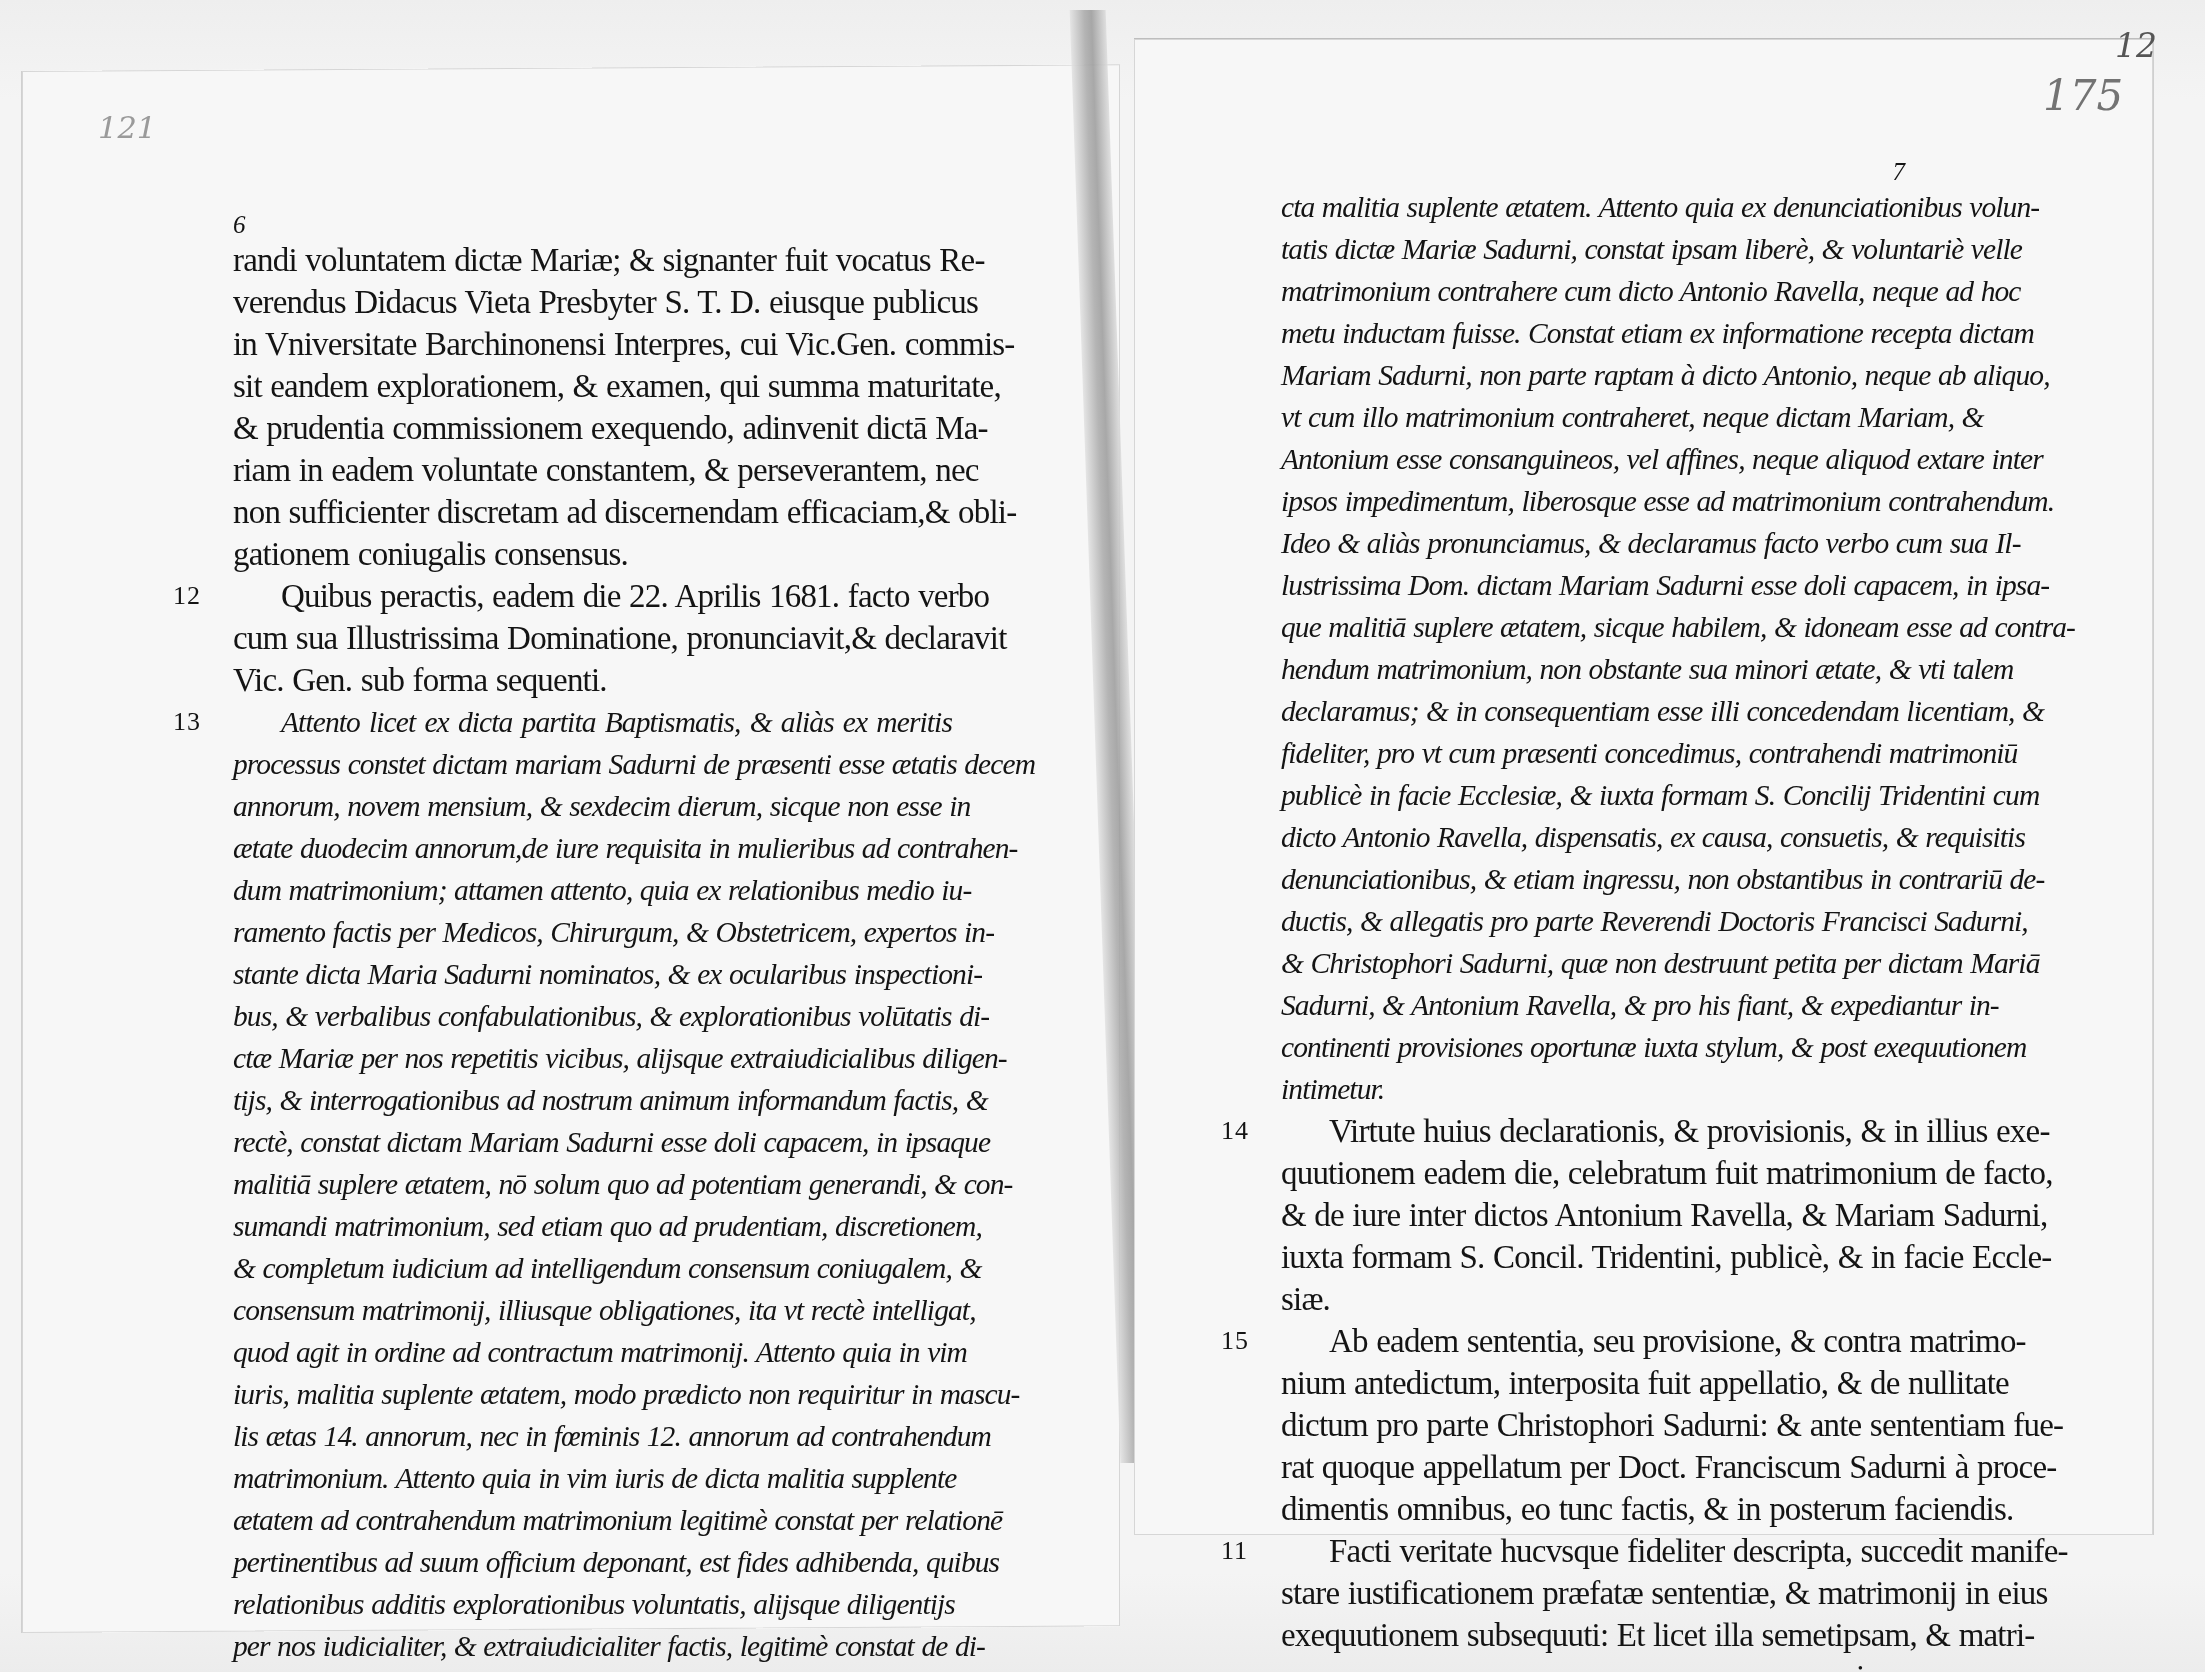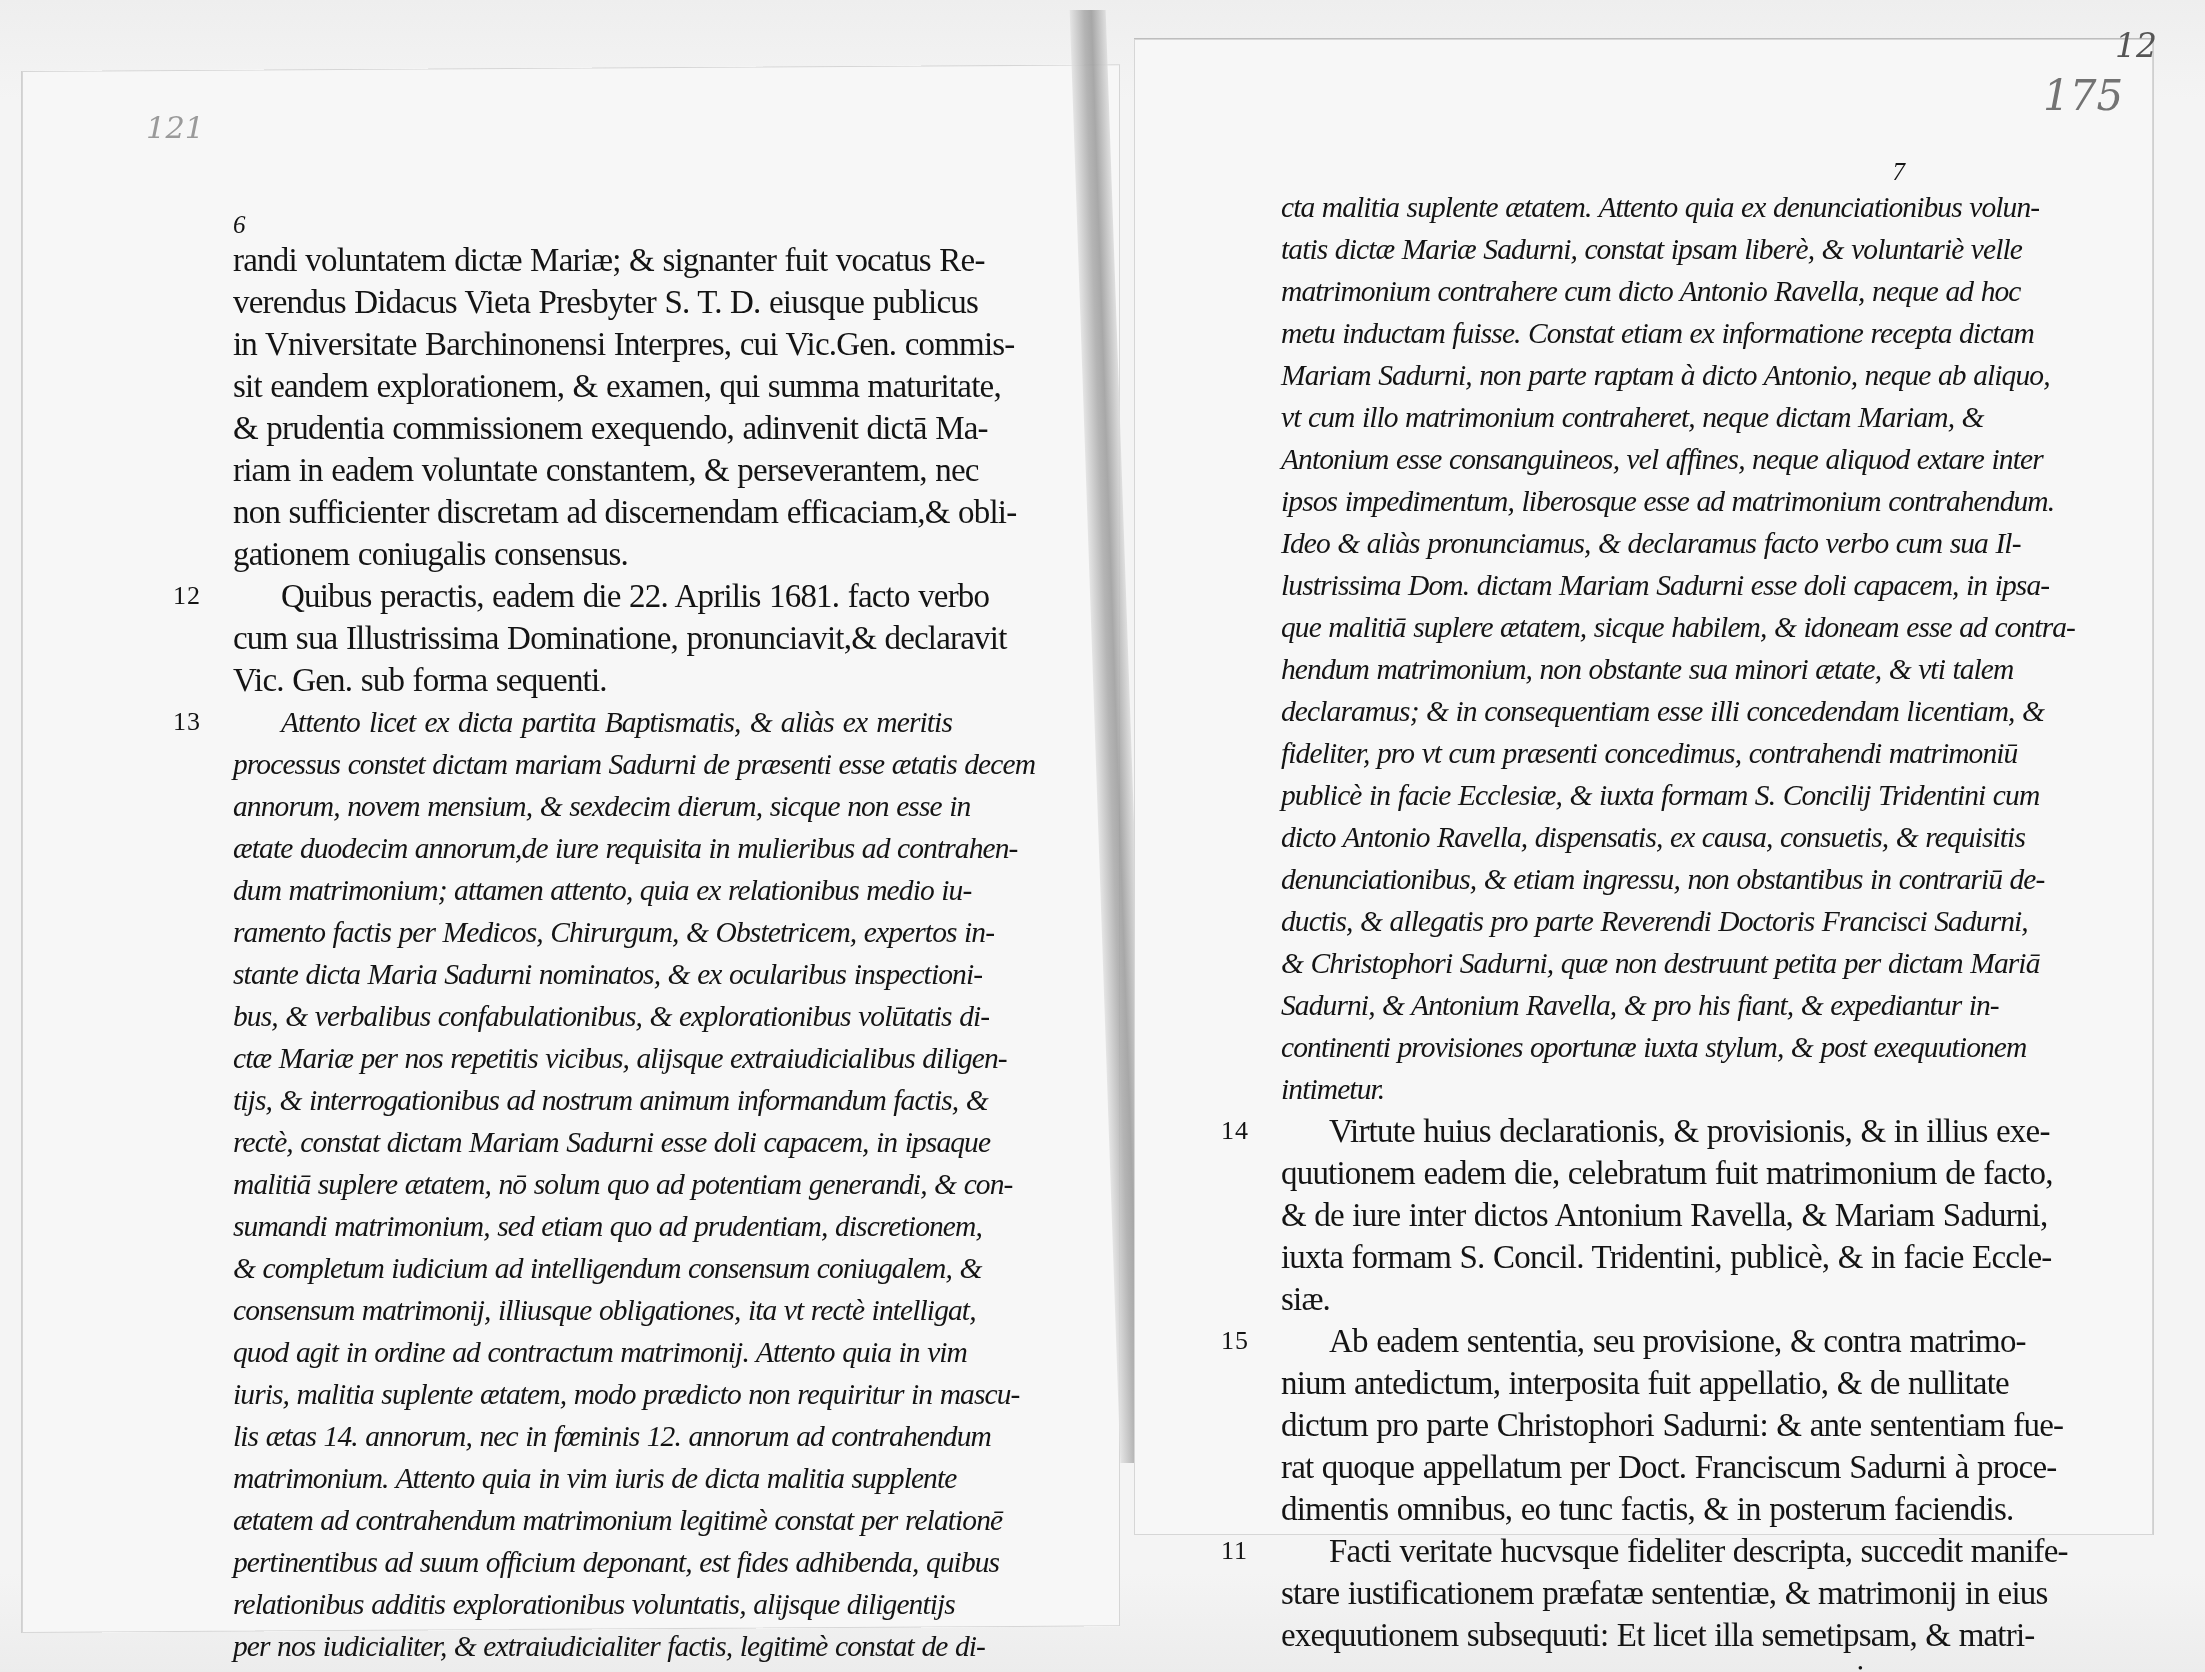--- a/index.html
+++ b/index.html
@@ -91,21 +91,21 @@
     font-style: normal;
     letter-spacing: 1px;
   }
 </style>
 </head>
 <body>
 
 <div class="scan-bg"></div>
 
 <div class="page left"></div>
-<div class="handmark faded" style="left:98px; top:110px; font-size:30.5px;margin-left:48px;">121</div>
+<div class="handmark faded" style="left:98px; top:110px; font-size:30.5px;">121</div>
 
 <div class="text-block left-block">
   <div class="page-num">6</div>
   <div id="left-lines">
       <div>
         <div class="line"><span>randi voluntatem dictæ Mariæ; &amp; signanter fuit vocatus Re-</span></div>
         <div class="line"><span>verendus Didacus Vieta Presbyter S. T. D. eiusque publicus</span></div>
         <div class="line"><span>in Vniversitate Barchinonensi Interpres, cui Vic.Gen. commis-</span></div>
         <div class="line"><span>sit eandem explorationem, &amp; examen, qui summa maturitate,</span></div>
         <div class="line"><span>&amp; prudentia commissionem exequendo, adinvenit dictā Ma-</span></div>

